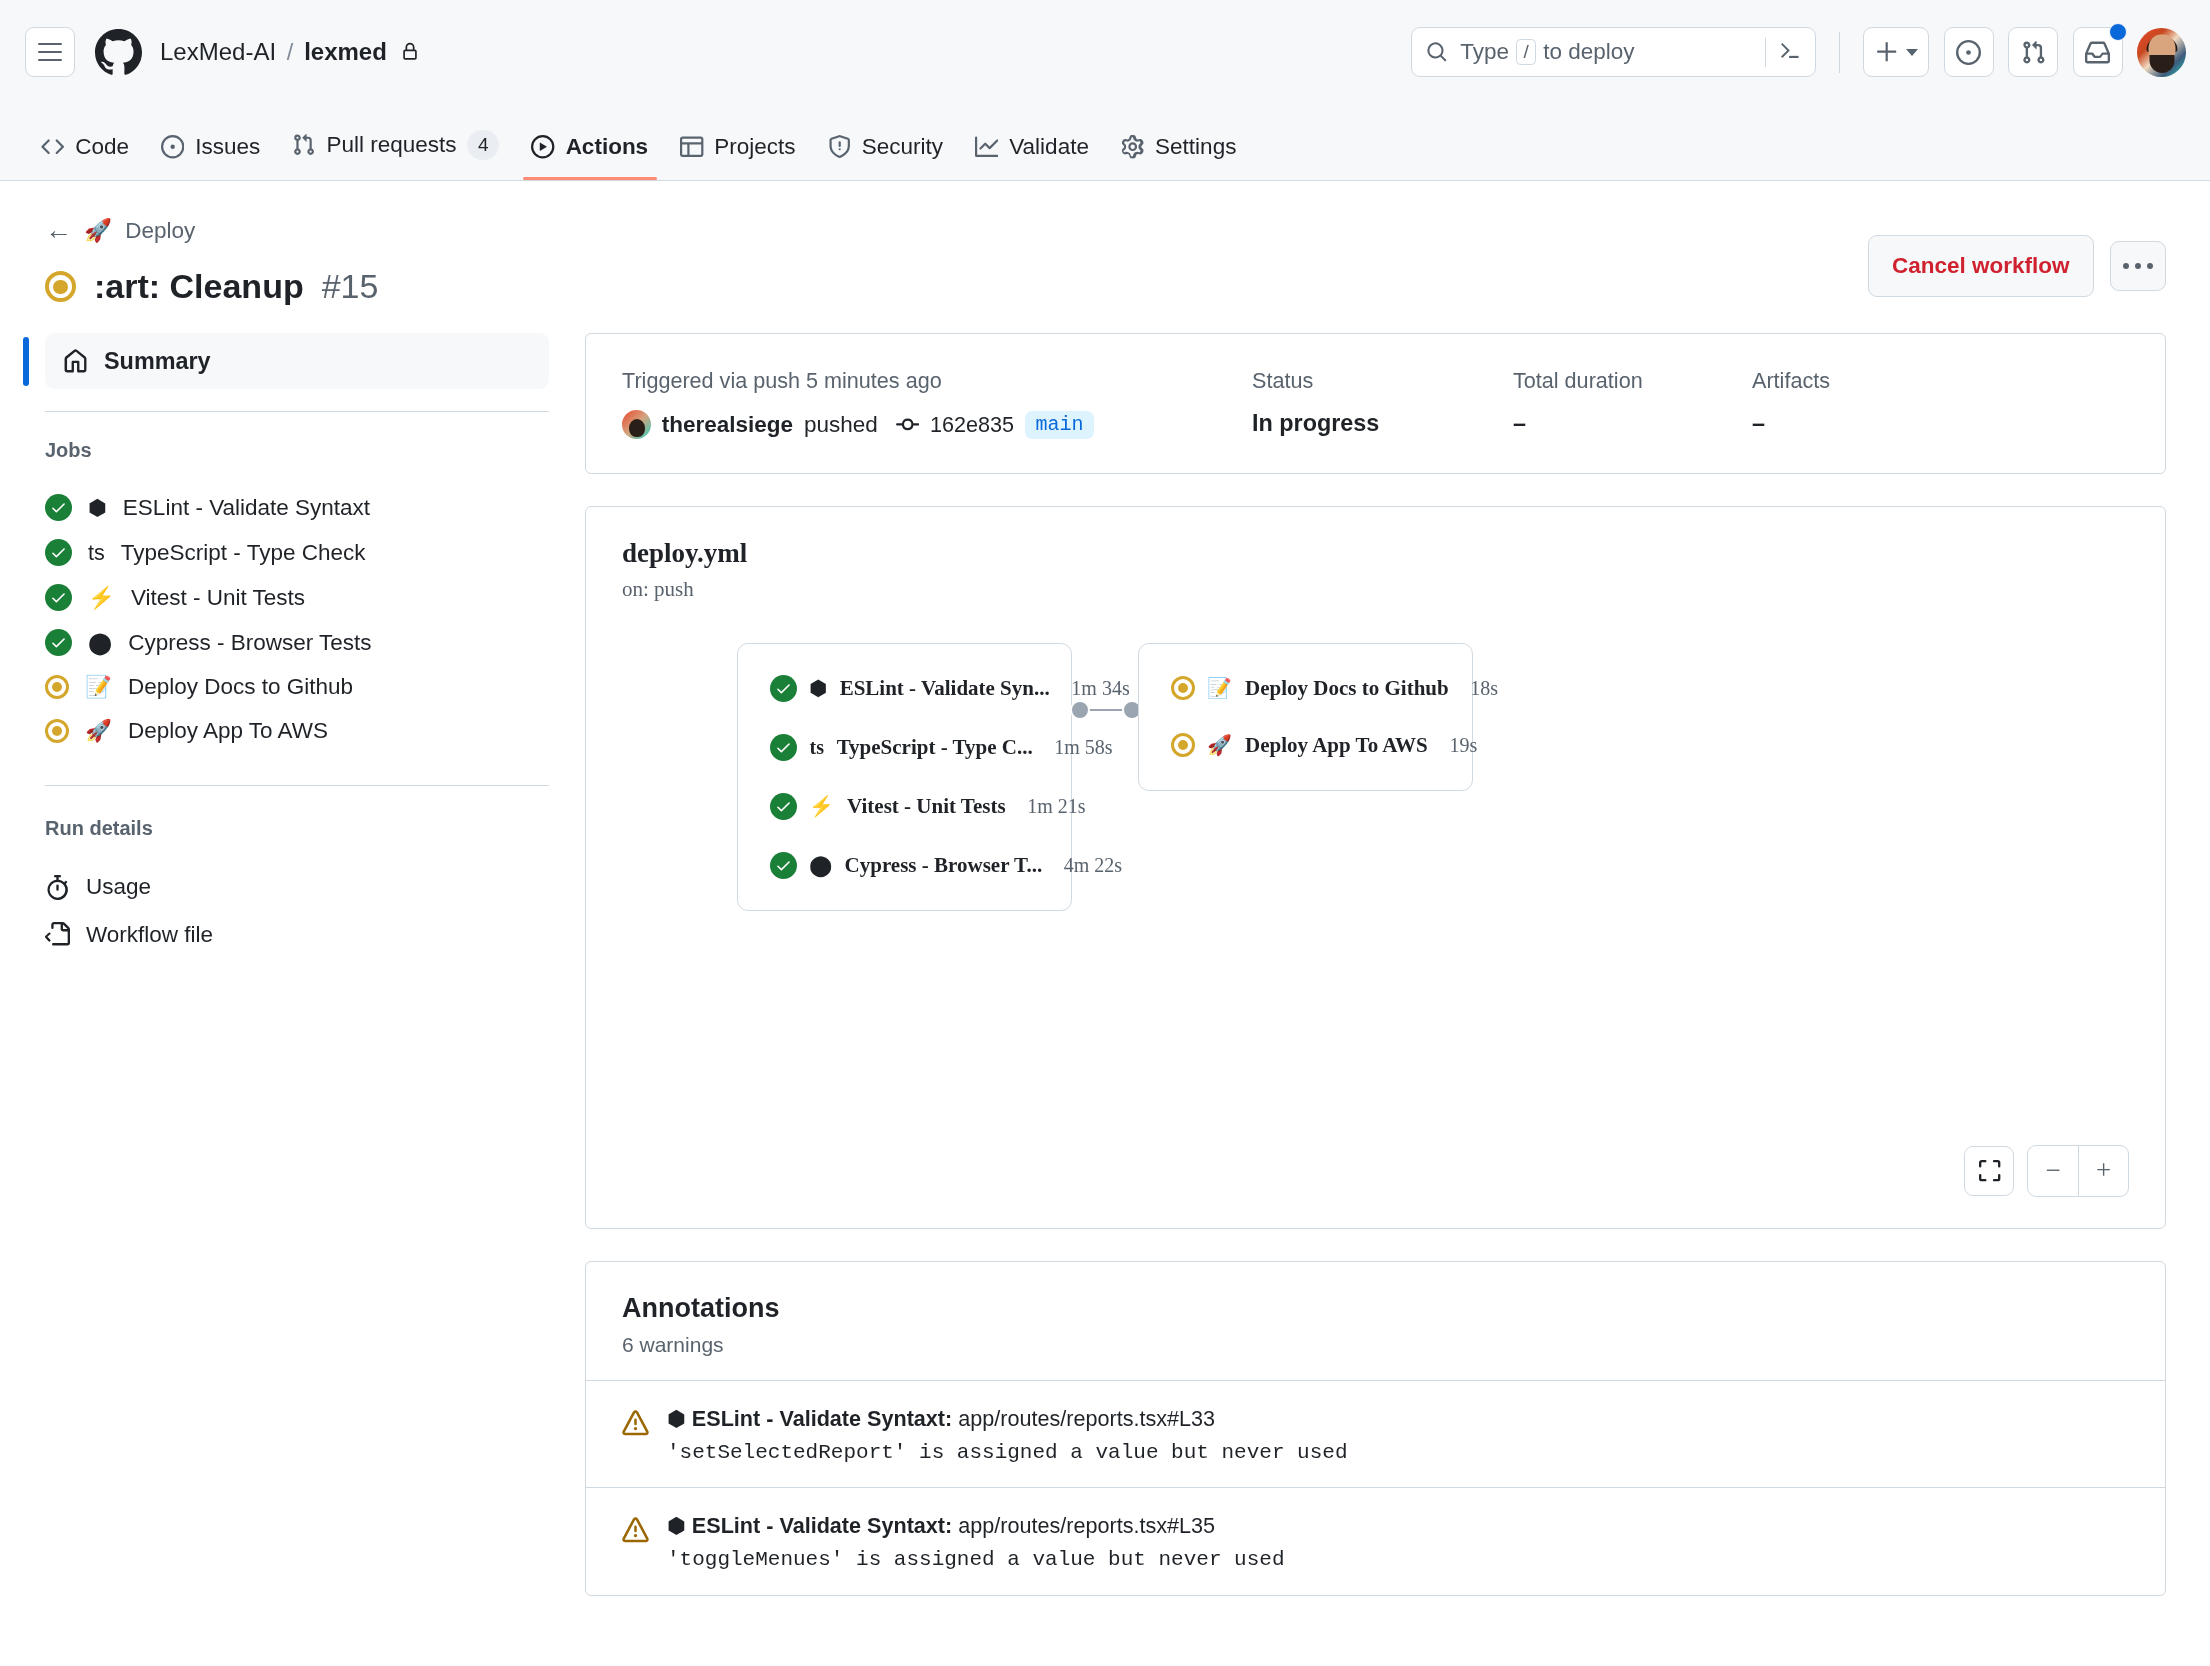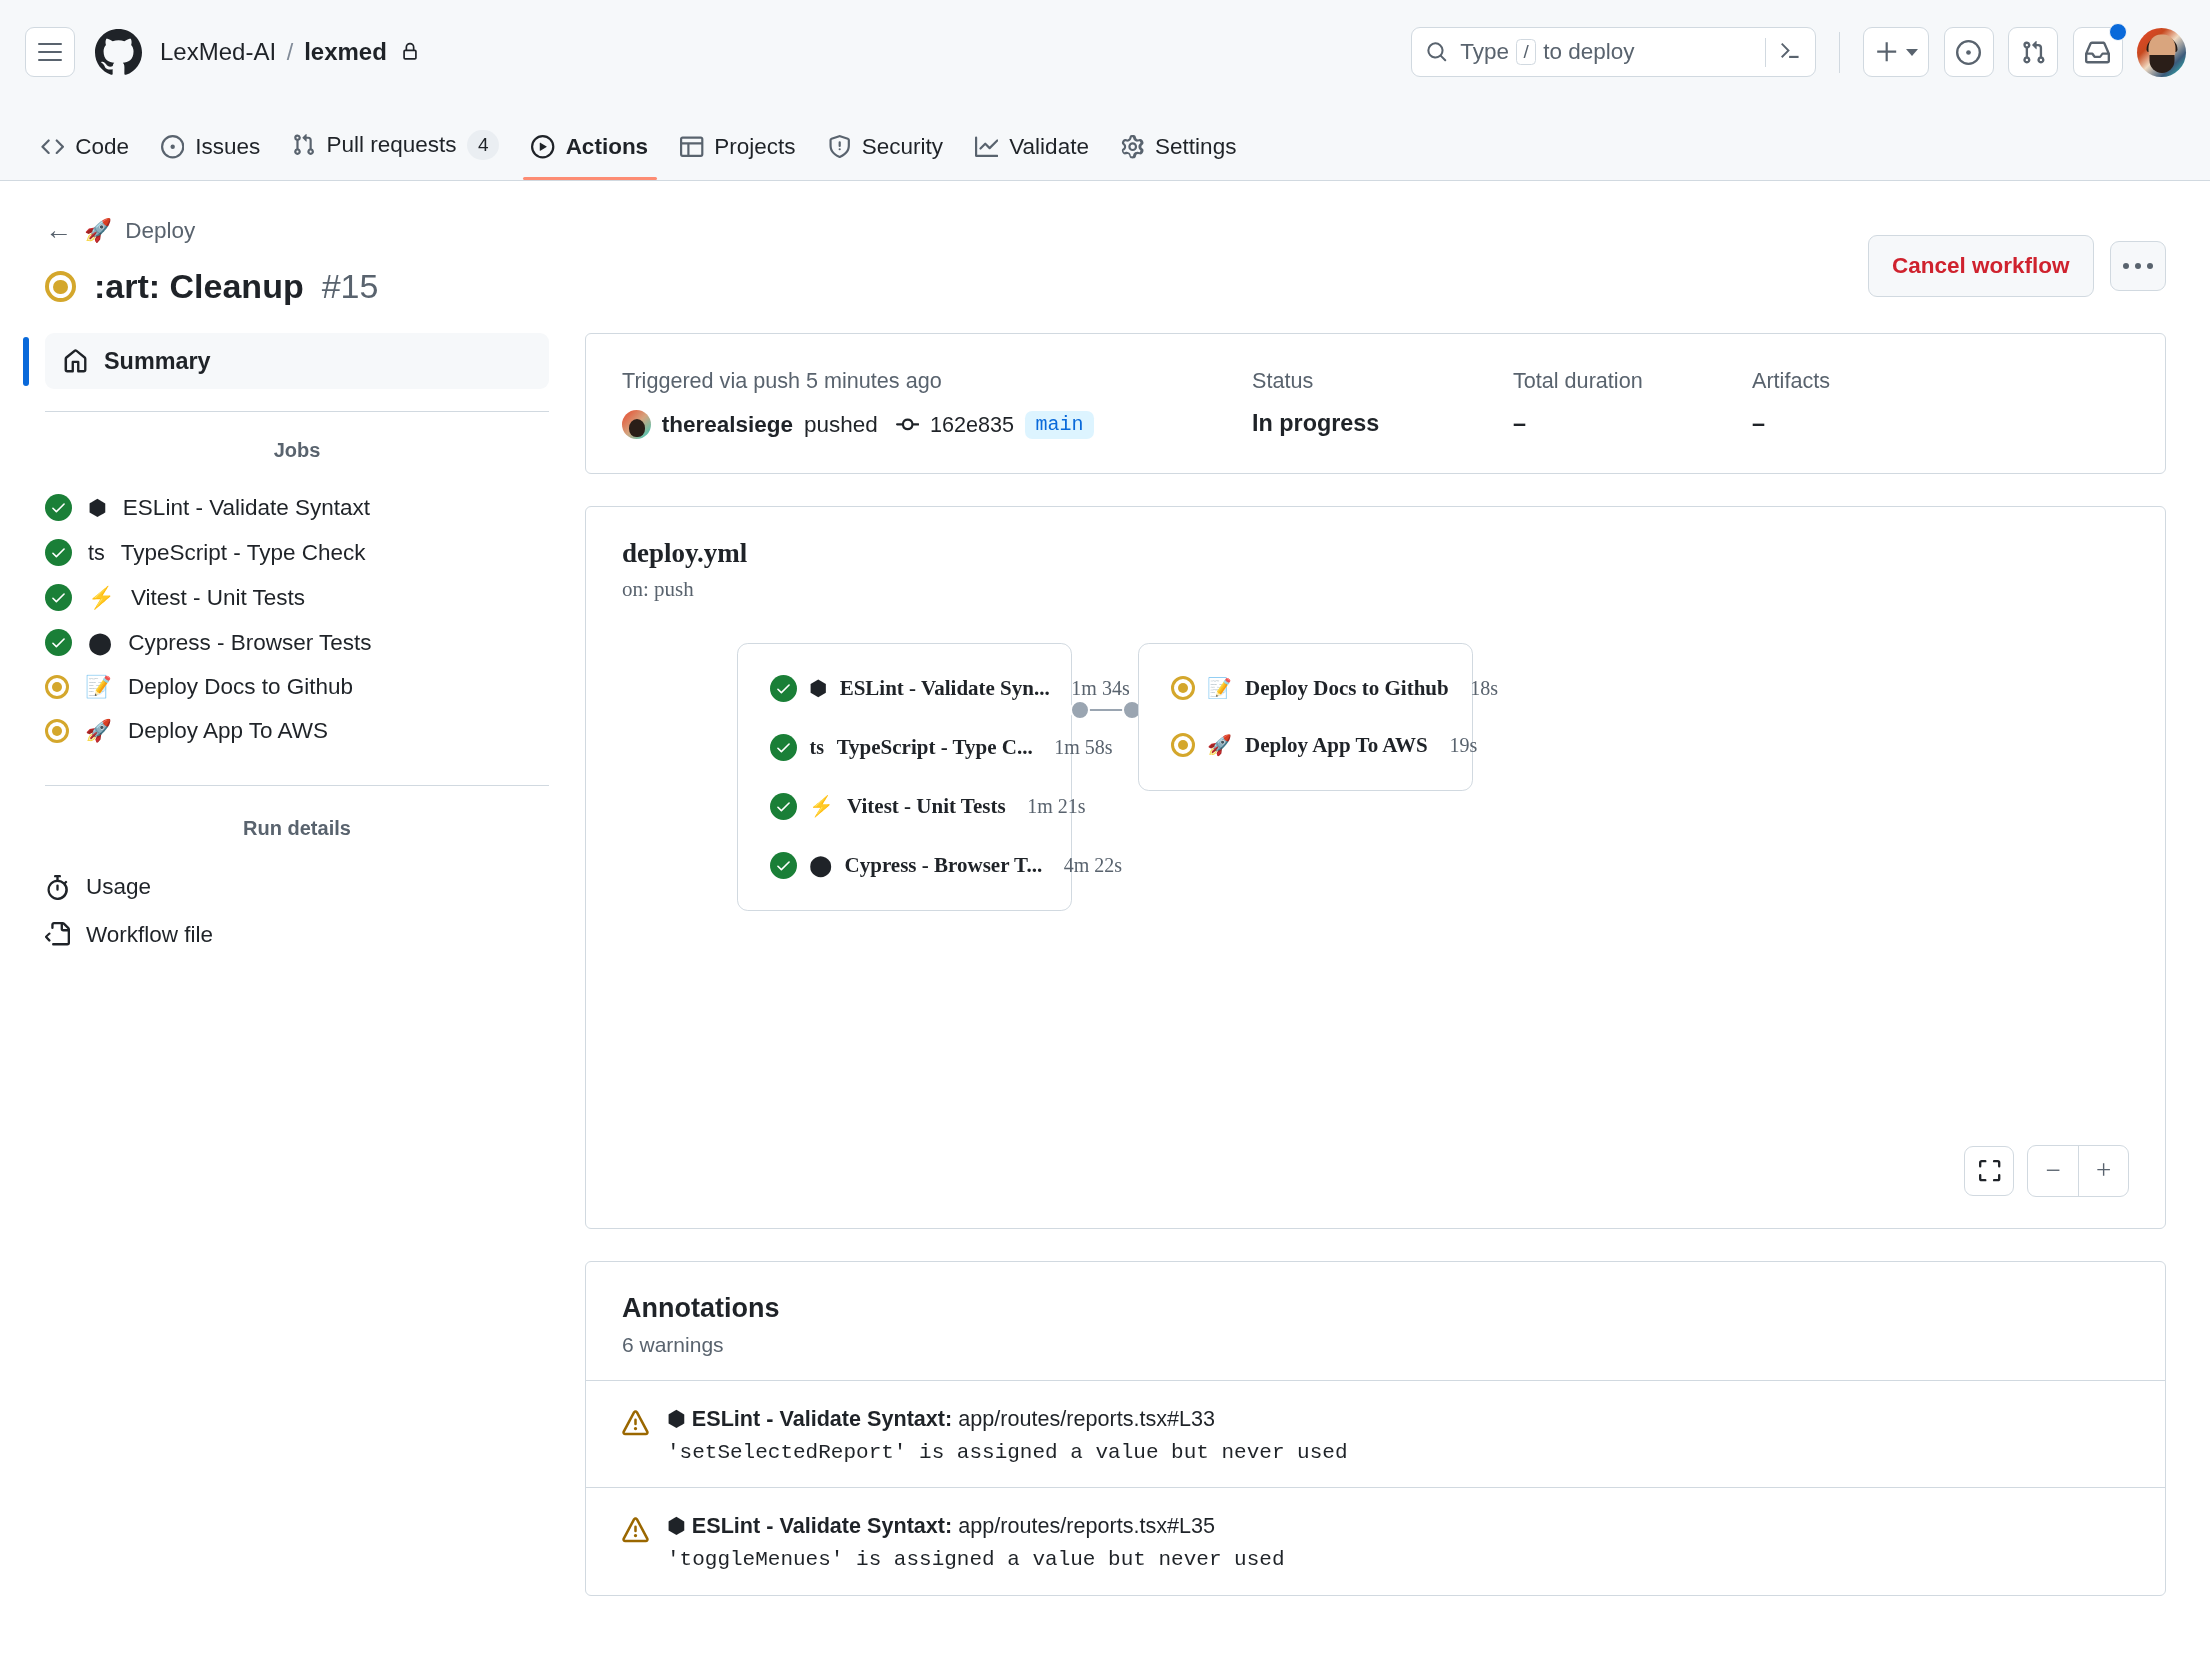--- a/index.html
+++ b/index.html
@@ -188,21 +188,21 @@
     width: 27px; height: 27px; border-radius: 50%;
     background: #1a7f37; flex: none;
     display: flex; align-items: center; justify-content: center;
   }
   .check svg { width: 17px; height: 17px; }
 
   
   .body-wrap { display: flex; padding: 27px 45px 0 45px; gap: 0; }
 
   
-  .sidebar { width: 540px; flex: none; padding-right: 36px; text-align: center; }
+  .sidebar { width: 540px; flex: none; padding-right: 36px; }
   .side-summary {
     display: flex; align-items: center; gap: 16px;
     background: #f6f8fa; border-radius: 9px;
     padding: 14.4px 18px; position: relative;
     font-size: 23.4px; font-weight: bold;
     cursor: pointer;
   }
   .side-summary::before {
     content: ""; position: absolute; left: -21.6px; top: 3.6px; bottom: 3.6px;
     width: 5.4px; border-radius: 5.4px; background: #0969da;

